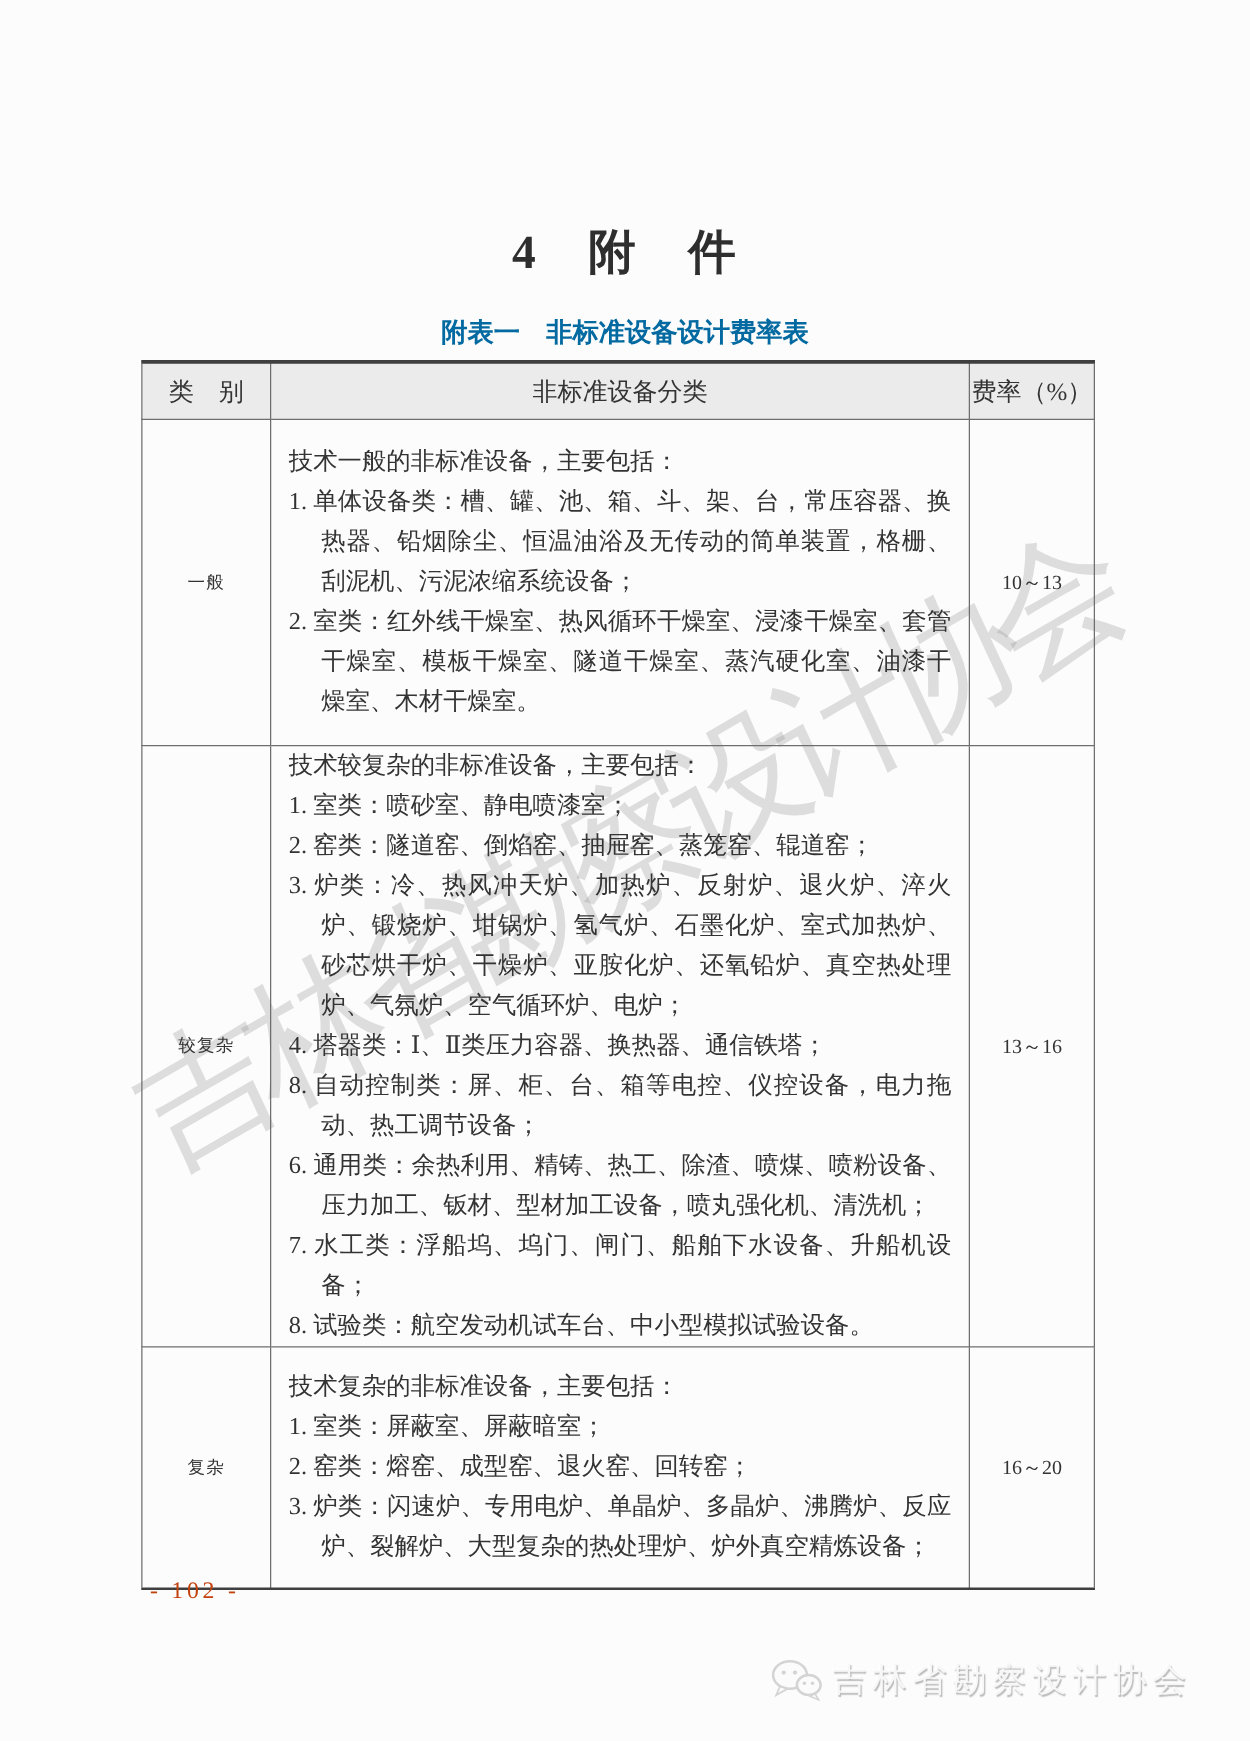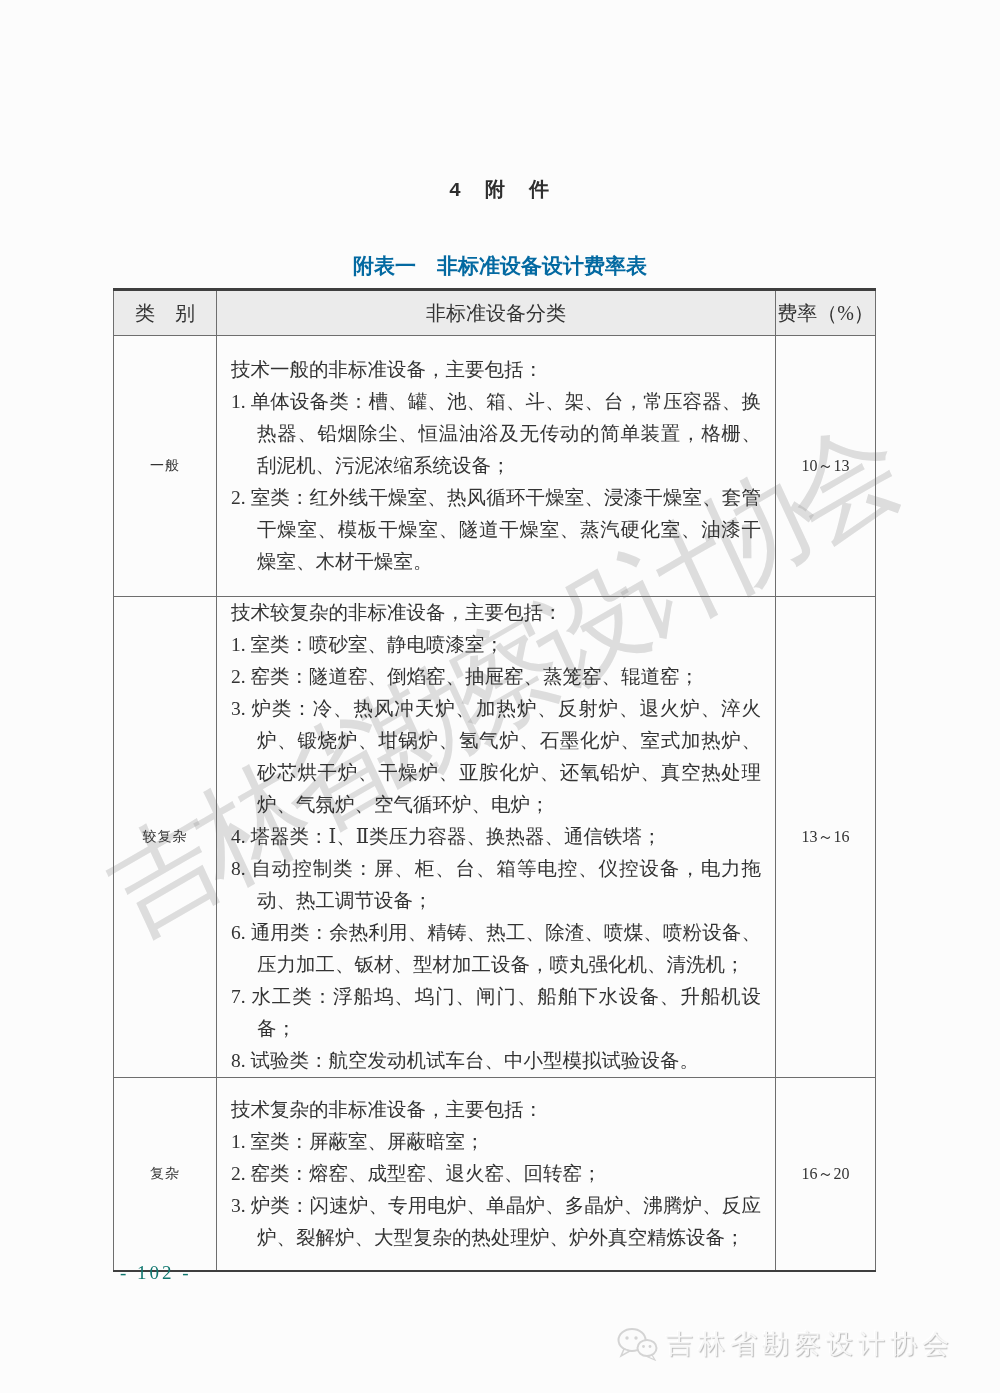--- a/index.html
+++ b/index.html
@@ -24,22 +24,22 @@
     color:rgba(150,150,150,0.30);
     transform:rotate(-30deg) skewX(-5deg);
     transform-origin:0 50%;
     font-family:"Liberation Serif","DejaVu Serif",serif;
     pointer-events:none;
   }
   .content{position:relative;z-index:1;}
   .section-title{
     position:absolute;top:176px;left:0;width:100%;
     margin:0;text-align:center;
-    font-family:Liberation Mono, monospace;
-    font-size:20px;font-weight:bold;color:#2e2e2e;
+    font-family:Liberation Serif, serif;
+    font-size:38px;font-weight:bold;color:#2e2e2e;
     letter-spacing:2px;
   }
   .table-title{
     position:absolute;top:252px;left:0;width:100%;
     margin:0;text-align:center;
     font-family:"Liberation Sans","DejaVu Sans",sans-serif;
     font-size:21px;font-weight:bold;color:#0369a1;
   }
   table.fee-table{
     position:absolute;top:288px;left:113px;
@@ -83,21 +83,21 @@
     line-height:32px;
     text-align:justify;
   }
   .fee-table tr.r0 td{height:258px;}
   .fee-table tr.r1 td{height:456px;}
   .fee-table tr.r2 td{height:190px;}
   .desc p{margin:0;}
   .desc p.item{padding-left:26px;text-indent:-26px;}
   .page-number{
     position:absolute;left:120px;top:1262px;
-    font-size:19px;letter-spacing:3px;color:#0f766e;
+    font-size:19px;letter-spacing:3px;color:#c2410c;
   }
   .footer-brand{
     position:absolute;right:46px;top:1326px;
     display:flex;align-items:center;gap:8px;
   }
   .brand-text{
     font-size:27px;letter-spacing:5px;
     color:#f7f7f7;
     text-shadow:1px 1px 1px #b8b8b8,-1px -1px 0 #ffffff;
     font-family:"Liberation Sans","DejaVu Sans",sans-serif;

